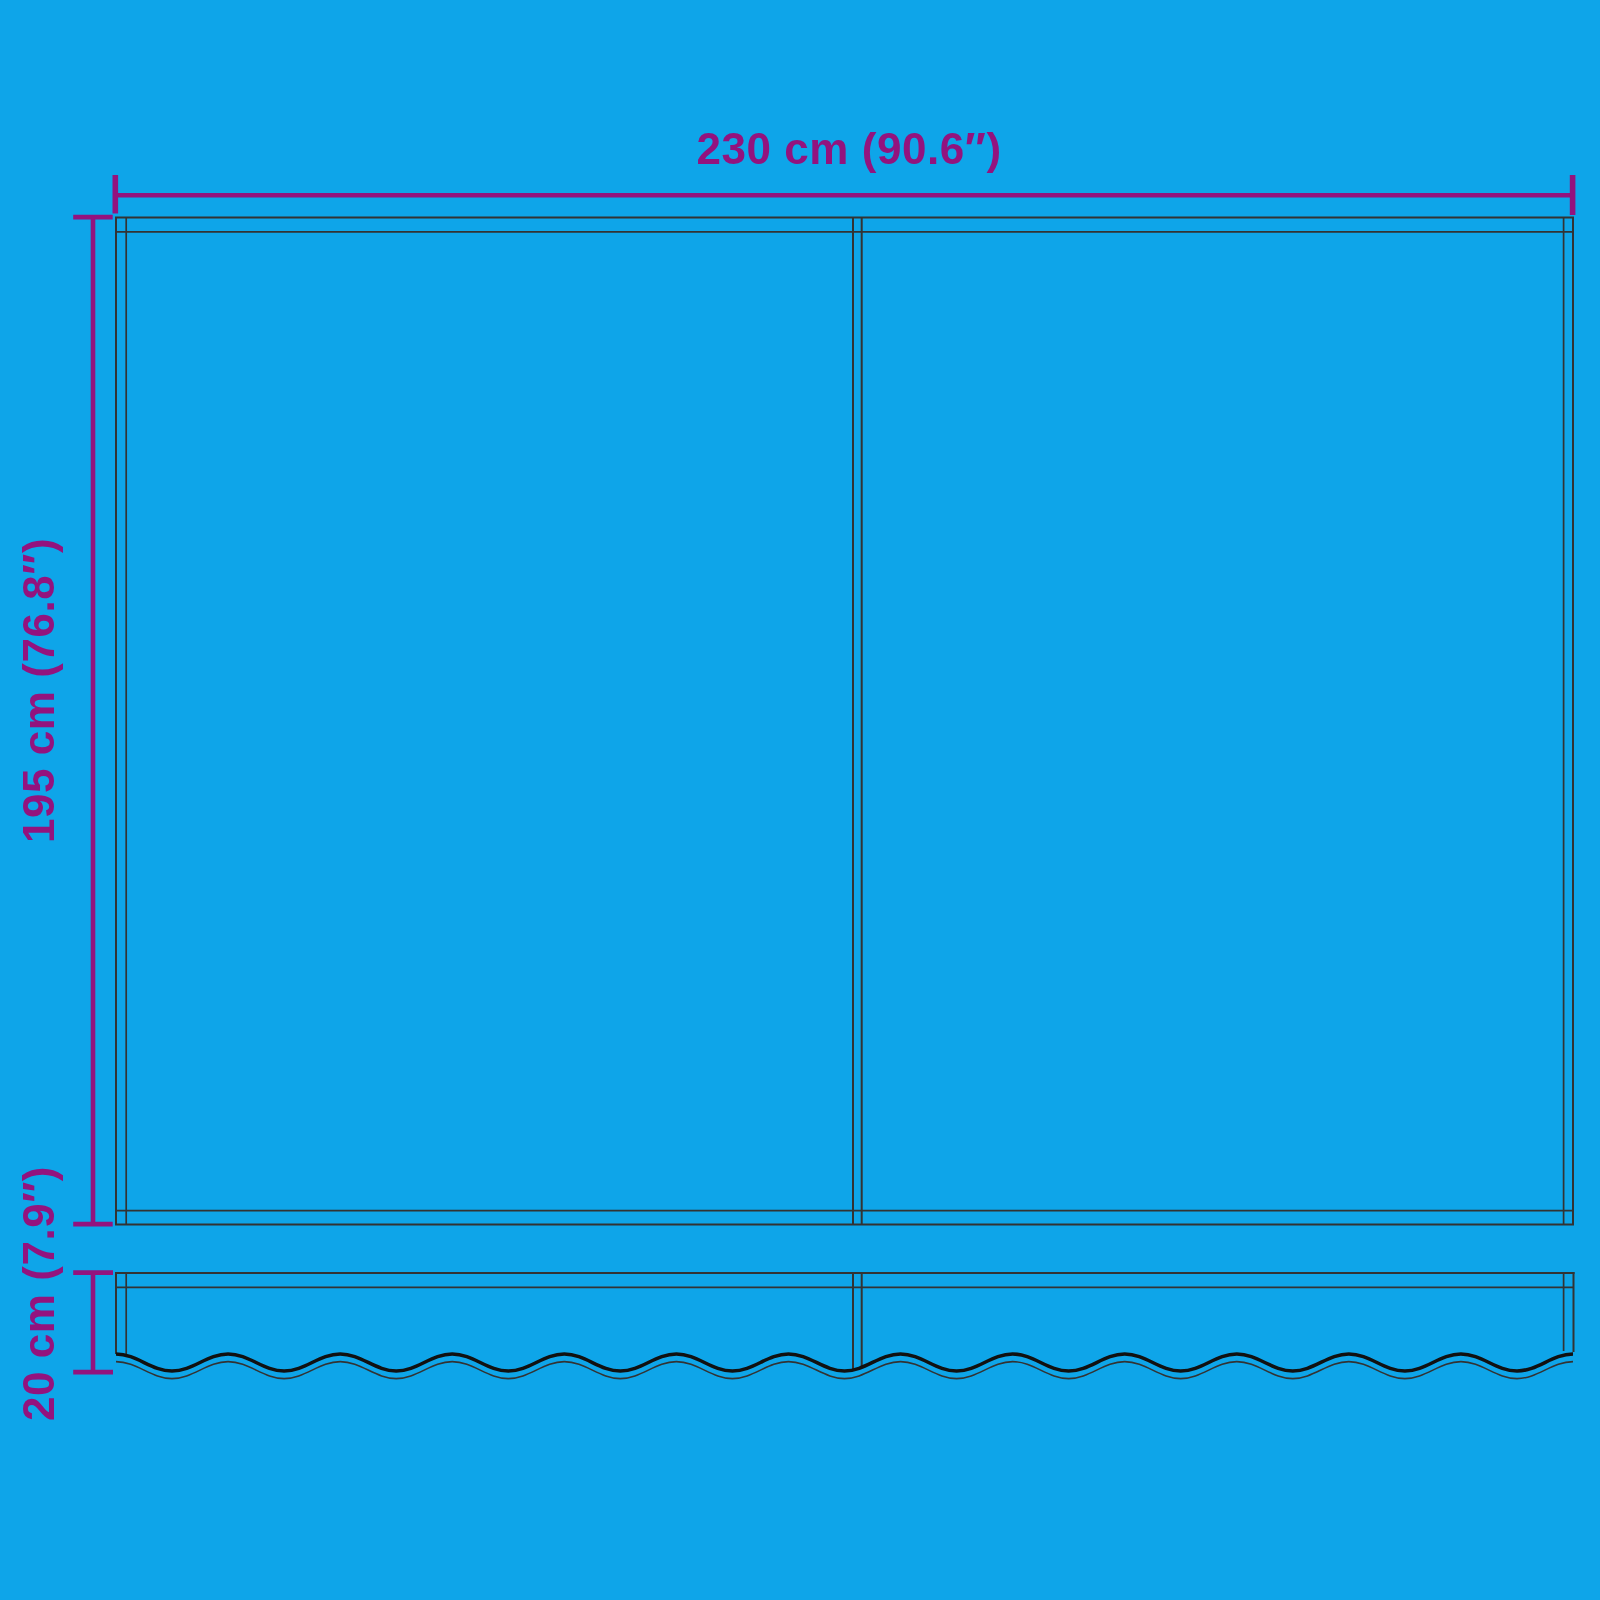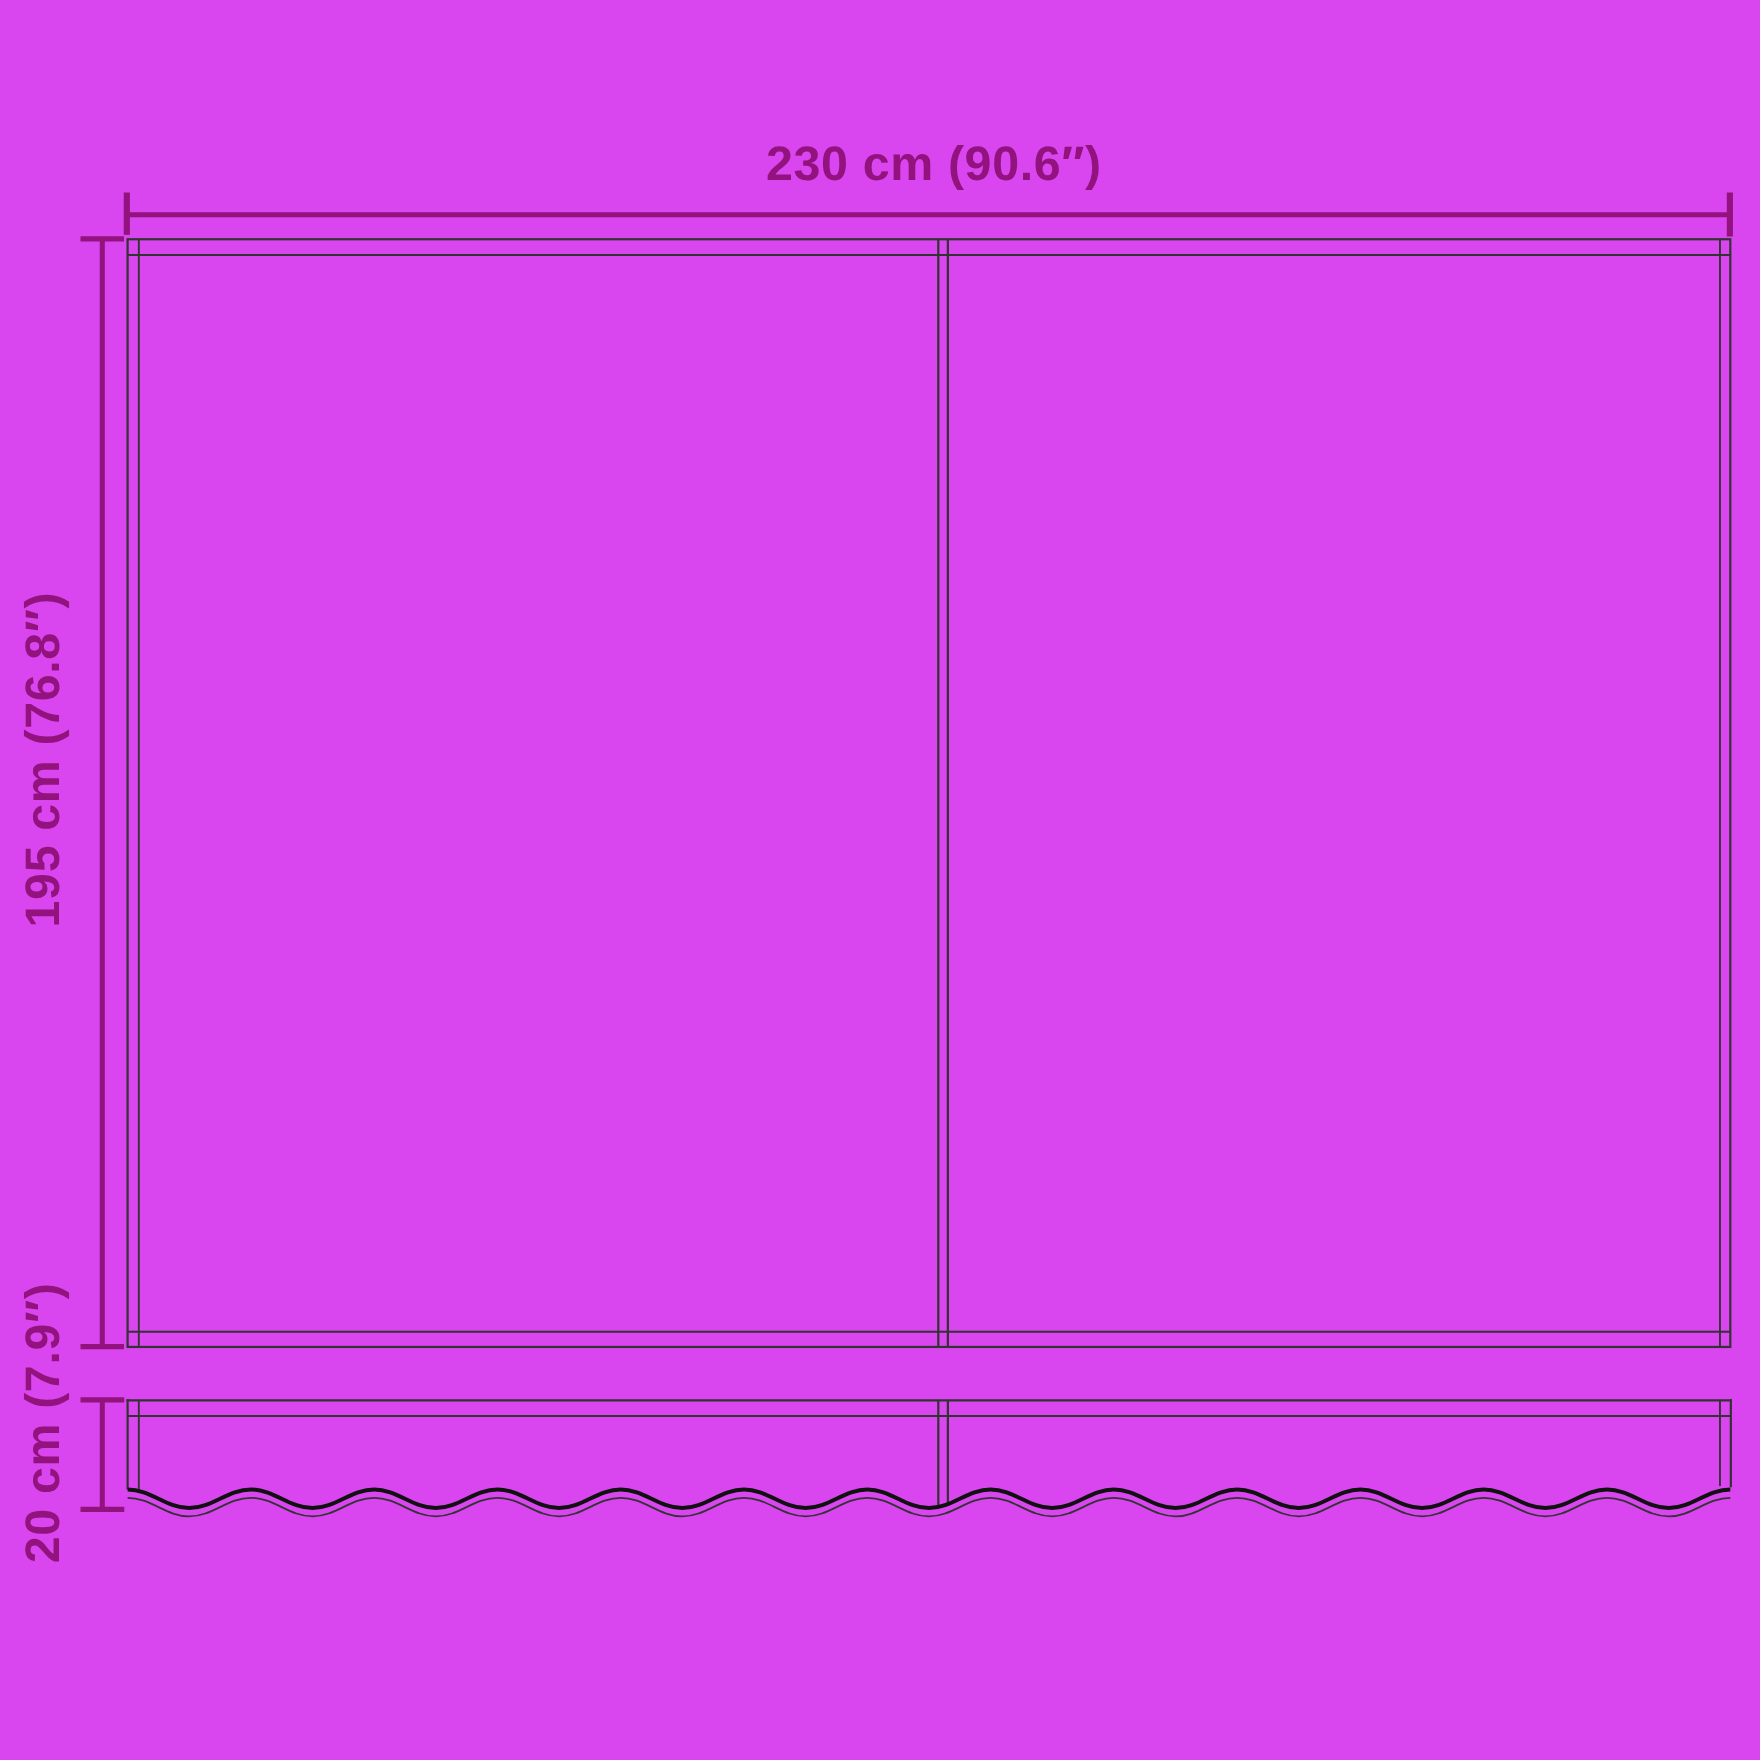--- a/index.html
+++ b/index.html
@@ -1,16 +1,16 @@
 <!DOCTYPE html>
 <html><head>
 <meta charset="utf-8">
 <style>
   html,body{margin:0;padding:0;background:#ffffff;}
-  .stage{position:relative;width:1600px;height:1600px;background:#d946ef;overflow:hidden;
+  .stage{position:relative;width:1600px;height:1600px;background:#0ea5e9;overflow:hidden;
          font-family:"Liberation Sans", sans-serif;}
   svg{display:block}
   text{font-family:"Liberation Sans", sans-serif;font-weight:bold;fill:#93137e;}
 </style>
 </head>
 <body>
 
 <div class="stage">
 <svg width="1600" height="1600" viewBox="0 0 1600 1600">
 

